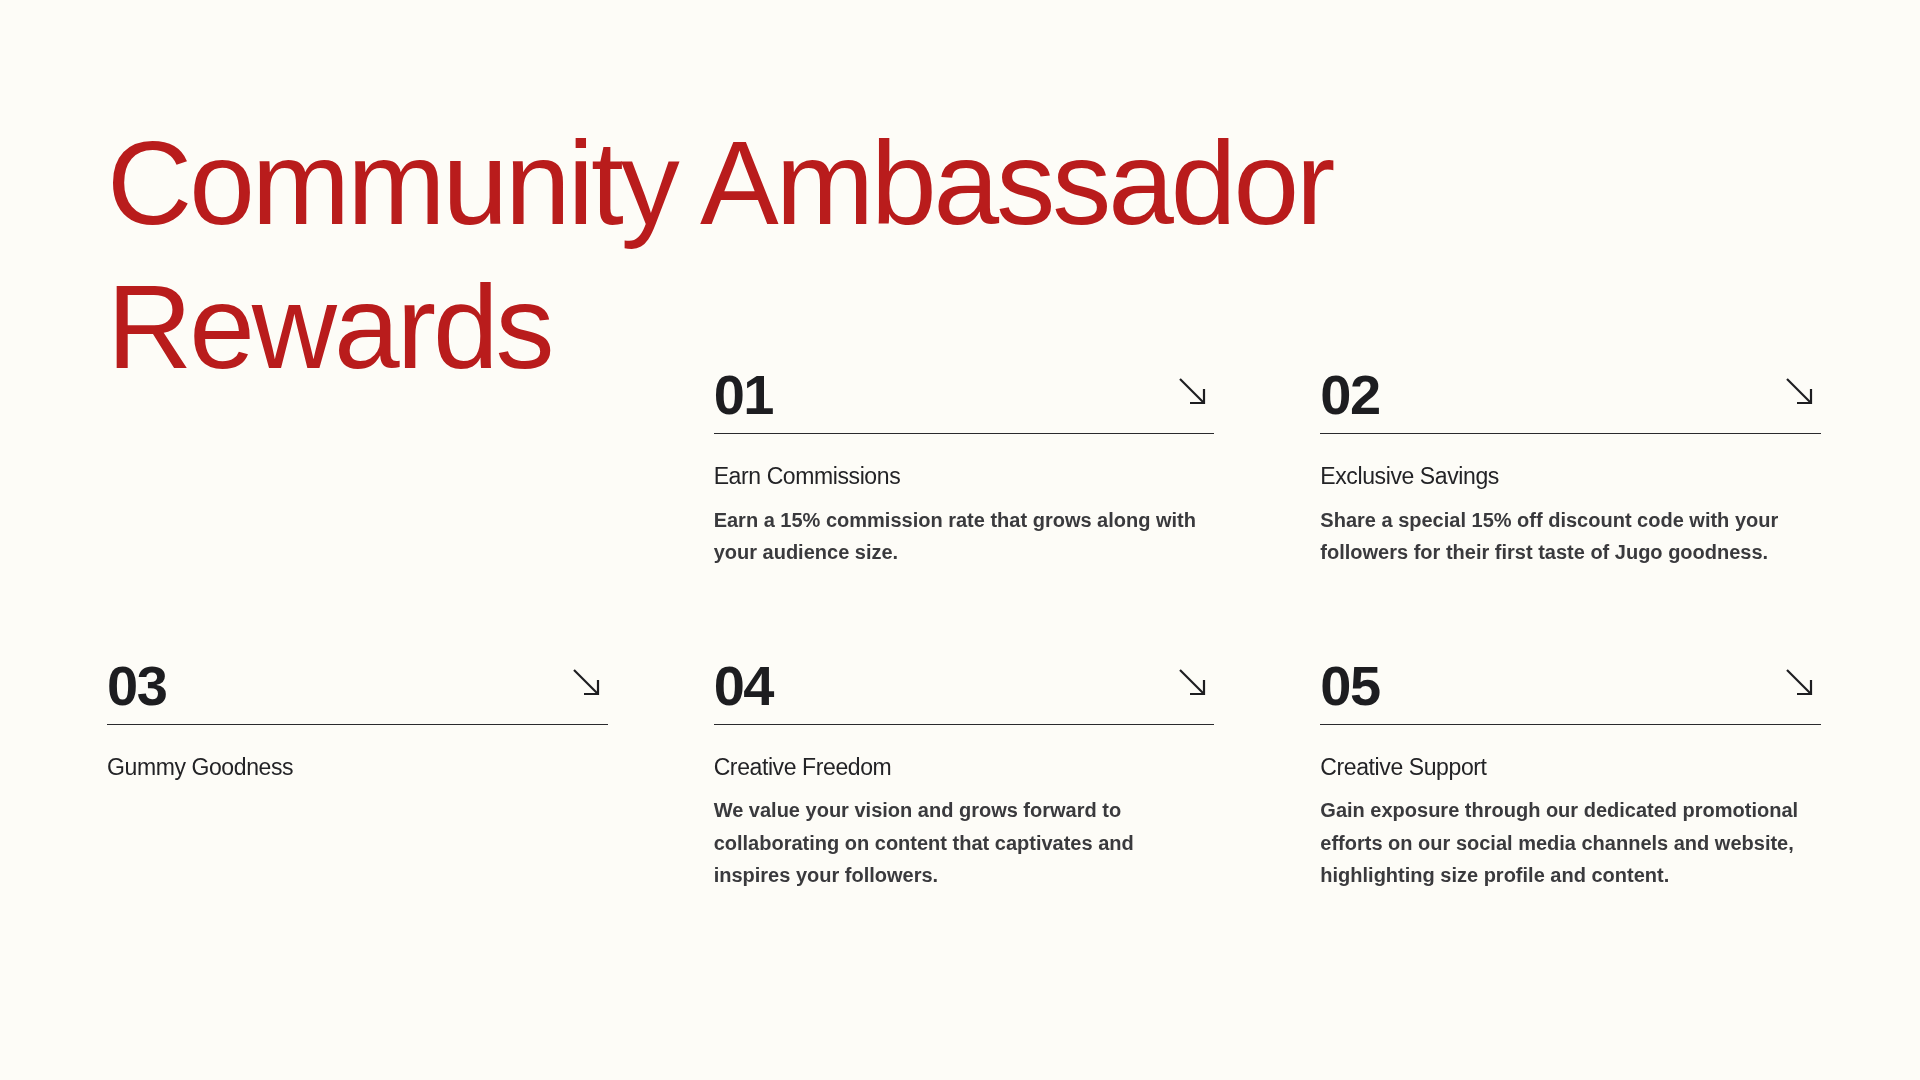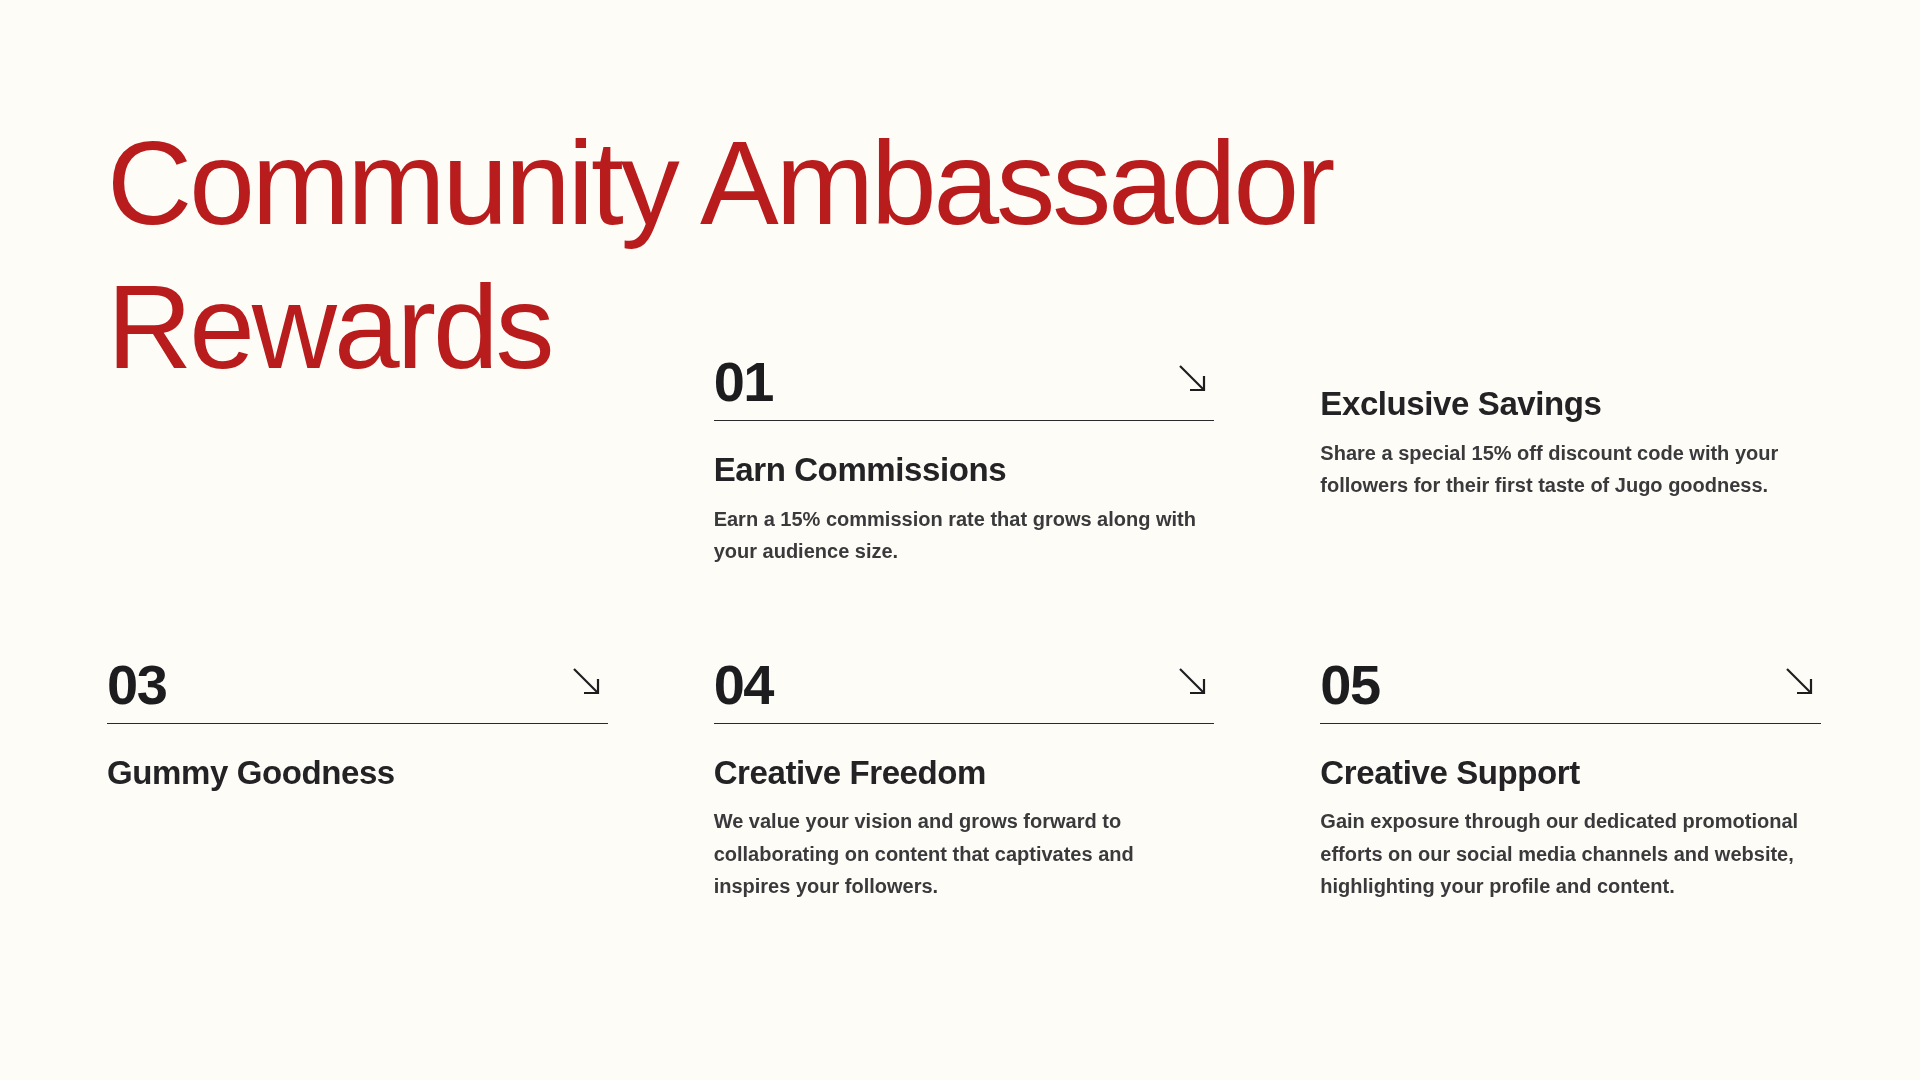--- a/index.html
+++ b/index.html
@@ -29,21 +29,21 @@
     font-size: 118px;
     line-height: 1.22;
     font-weight: 400;
     letter-spacing: -3px;
     color: #b91c1c;
     margin: 0;
   }
   .grid {
     position: absolute;
     left: 107px;
-    top: 355px;
+    top: 368px;
     width: 1714px;
     display: grid;
     grid-template-columns: repeat(3, 1fr);
     grid-template-rows: auto auto;
     column-gap: 106px;
     row-gap: 90px;
   }
   .card {
     position: relative;
   }
@@ -62,22 +62,22 @@
     font-weight: 700;
     line-height: 0.95;
     letter-spacing: -1.5px;
     color: #1d1d20;
   }
   .arrow-icon {
     display: block;
     margin-bottom: 4px;
   }
   .card-title {
-    font-size: 33px;
-    font-weight: 700;
+    font-size: 23px;
+    font-weight: 400;
     letter-spacing: -0.4px;
     margin-top: 29px;
     color: #232326;
     line-height: 1.2;
   }
   .card-desc {
     font-size: 20px;
     line-height: 1.62;
     color: #3a3a3d;
     margin-top: 13px;
@@ -104,20 +104,29 @@
             <path d="M10 10 L34 34" stroke="#1d1d20" stroke-width="2.2" fill="none"></path>
             <path d="M34 20 L34 34 L20 34" stroke="#1d1d20" stroke-width="2.2" fill="none"></path>
           </svg>
         </span>
       </div>
       <div class="card-title">Earn Commissions</div>
       <div class="card-desc">Earn a 15% commission rate that grows along with your audience size.</div>
     </div>
 
     <div class="card">
+      <div class="card-top">
+        <span class="card-num">02</span>
+        <span class="arrow-icon">
+          <svg width="44" height="44" viewBox="0 0 44 44" aria-hidden="true">
+            <path d="M10 10 L34 34" stroke="#1d1d20" stroke-width="2.2" fill="none"></path>
+            <path d="M34 20 L34 34 L20 34" stroke="#1d1d20" stroke-width="2.2" fill="none"></path>
+          </svg>
+        </span>
+      </div>
       <div class="card-title">Exclusive Savings</div>
       <div class="card-desc">Share a special 15% off discount code with your followers for their first taste of Jugo goodness.</div>
     </div>
 
     <div class="card">
       <div class="card-top">
         <span class="card-num">03</span>
         <span class="arrow-icon">
           <svg width="44" height="44" viewBox="0 0 44 44" aria-hidden="true">
             <path d="M10 10 L34 34" stroke="#1d1d20" stroke-width="2.2" fill="none"></path>
@@ -146,17 +155,17 @@
       <div class="card-top">
         <span class="card-num">05</span>
         <span class="arrow-icon">
           <svg width="44" height="44" viewBox="0 0 44 44" aria-hidden="true">
             <path d="M10 10 L34 34" stroke="#1d1d20" stroke-width="2.2" fill="none"></path>
             <path d="M34 20 L34 34 L20 34" stroke="#1d1d20" stroke-width="2.2" fill="none"></path>
           </svg>
         </span>
       </div>
       <div class="card-title">Creative Support</div>
-      <div class="card-desc">Gain exposure through our dedicated promotional efforts on our social media channels and website, highlighting your profile and content.</div>
+      <div class="card-desc">Gain exposure through our dedicated promotional efforts on our social media channels and website, highlighting size profile and content.</div>
     </div>
 
   </div>
 </div>
 
 </body></html>

